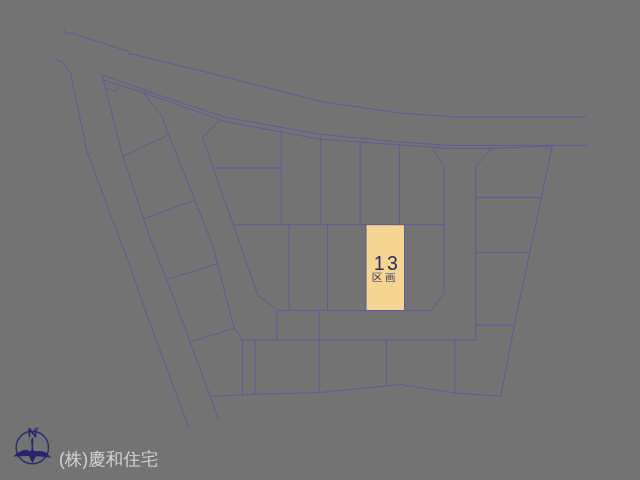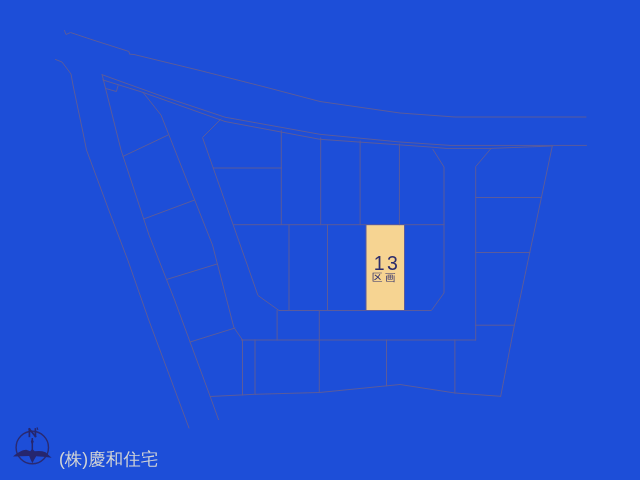--- a/index.html
+++ b/index.html
@@ -1,16 +1,16 @@
 <!DOCTYPE html>
 <html><head>
 <meta charset="utf-8">
 <style>
   html,body{margin:0;padding:0;background:#ffffff;}
-  .page{position:relative;width:640px;height:480px;background:#1d4ed8;overflow:hidden;
+  .page{position:relative;width:640px;height:480px;background:#737373;overflow:hidden;
         font-family:"Liberation Sans", sans-serif;}
 </style>
 </head>
 <body>
 <div class="page">
 <svg width="640" height="480" viewBox="0 0 640 480">
   <g fill="none" stroke="#5b5b9b" stroke-width="1" stroke-linejoin="round" stroke-linecap="round">
 
     <rect x="366" y="225" width="38.5" height="85.5" fill="#f6d492" stroke="none"></rect>
 

